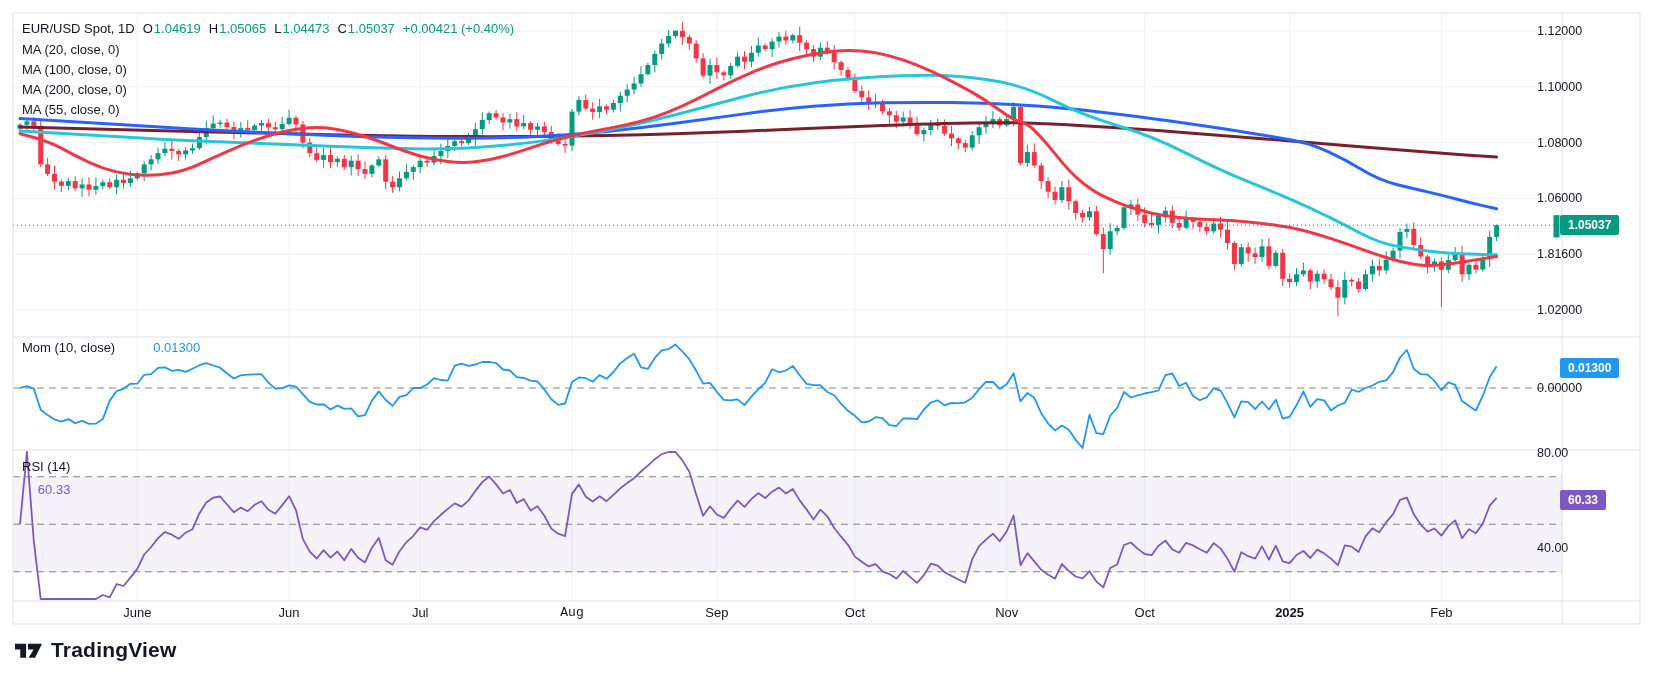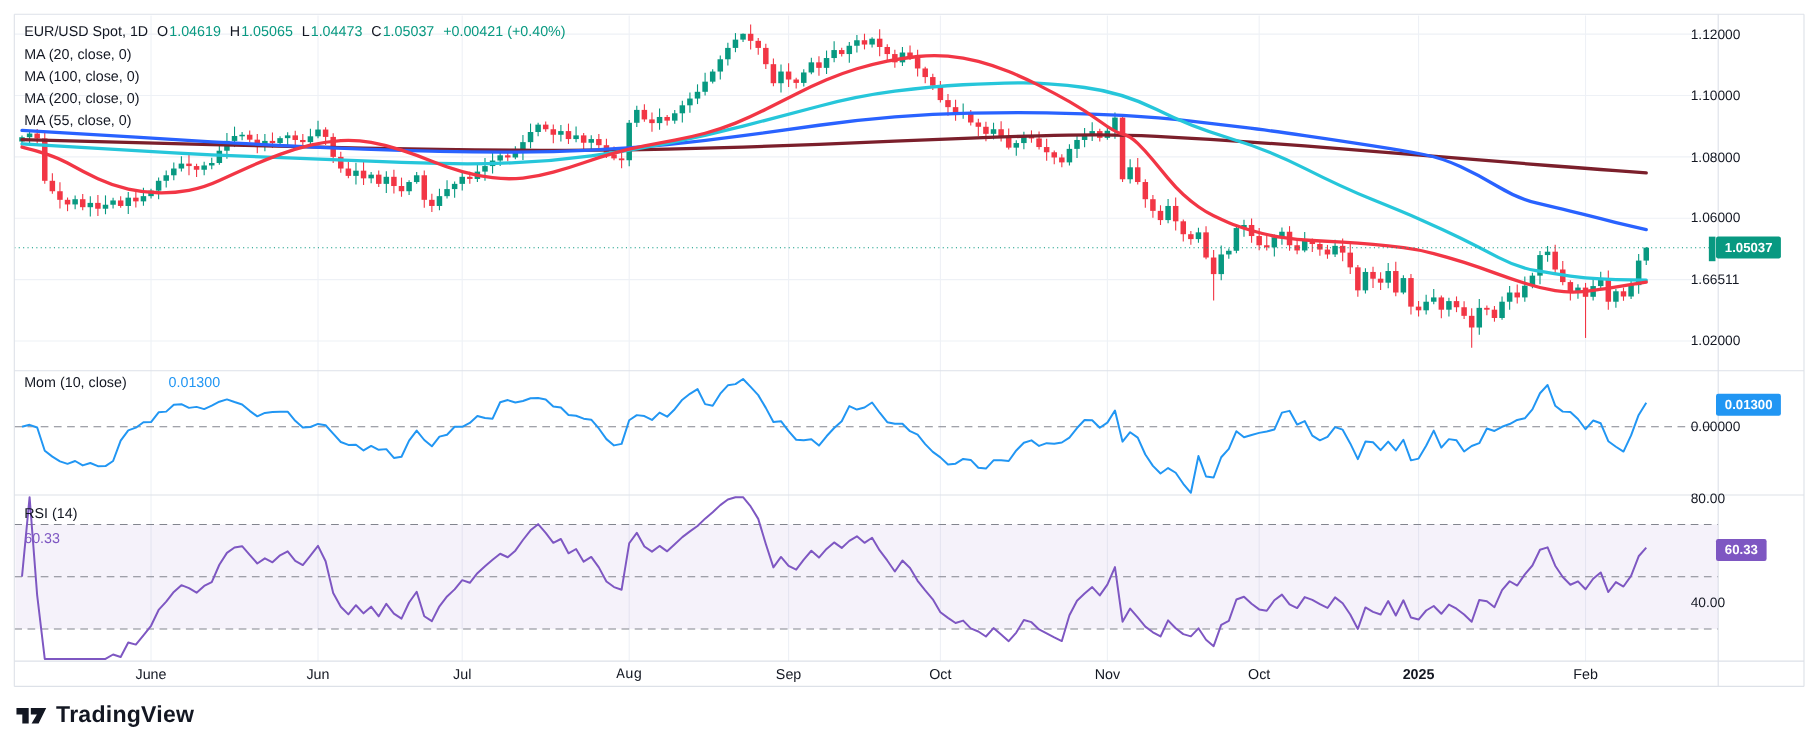--- a/index.html
+++ b/index.html
@@ -1,18 +1,18 @@
 <!DOCTYPE html>
 <html><head>
 <meta charset="utf-8">
 <style>
   html,body{margin:0;padding:0;background:#fff;font-family:"Liberation Sans",sans-serif;}
   #root{position:relative;width:1653px;height:674px;background:#fff;overflow:hidden;}
   #chart-svg{position:absolute;left:0;top:0;}
-  .legend-row{position:absolute;left:22px;font-size:13px;color:#131722;white-space:nowrap;display:flex;gap:8px;align-items:flex-start;z-index:5;}
+  .legend-row{position:absolute;left:22px;font-size:13px;color:#131722;white-space:nowrap;display:flex;gap:8px;align-items:flex-end;z-index:5;}
   .legend-row .pair{display:flex;gap:1px;}
   .val-g{color:#089981;}
   .val-mom{color:#2196F3;}
   .val-rsi{color:#7E57C2;}
   .ma-row{position:absolute;left:22px;font-size:13px;color:#131722;white-space:nowrap;z-index:5;}
   #sym-legend{top:21px;}
   #ma-row-0{top:42px;}
   #ma-row-1{top:62px;}
   #ma-row-2{top:82px;}
   #ma-row-3{top:102px;}
@@ -551,21 +551,21 @@
 
   <div class="badge" id="price-badge" style="background: rgb(8, 153, 129);">1.05037</div>
   <div class="badge" id="mom-badge" style="background: rgb(33, 150, 243);">0.01300</div>
   <div class="badge" id="rsi-badge" style="background: rgb(126, 87, 194);">60.33</div>
 
   <div id="price-axis">
       <div class="axis-label" style="top: 23px;">1.12000</div>
       <div class="axis-label" style="top: 78.8px;">1.10000</div>
       <div class="axis-label" style="top: 134.6px;">1.08000</div>
       <div class="axis-label" style="top: 190.4px;">1.06000</div>
-      <div class="axis-label" style="top: 246.2px;">1.66511</div>
+      <div class="axis-label" style="top: 246.2px;">1.81600</div>
       <div class="axis-label" style="top: 302px;">1.02000</div>
       <div class="axis-label" style="top: 380px;">0.00000</div>
       <div class="axis-label" style="top: 445px;">80.00</div>
       <div class="axis-label" style="top: 540px;">40.00</div>
     </div>
   <div id="time-axis">
       <div class="month-label" style="left: 137.3px;">June</div>
       <div class="month-label" style="left: 289.1px;">Jun</div>
       <div class="month-label" style="left: 420.2px;">Jul</div>
       <div class="month-label" style="left: 572px; font-family: Liberation Mono, monospace;">Aug</div>

